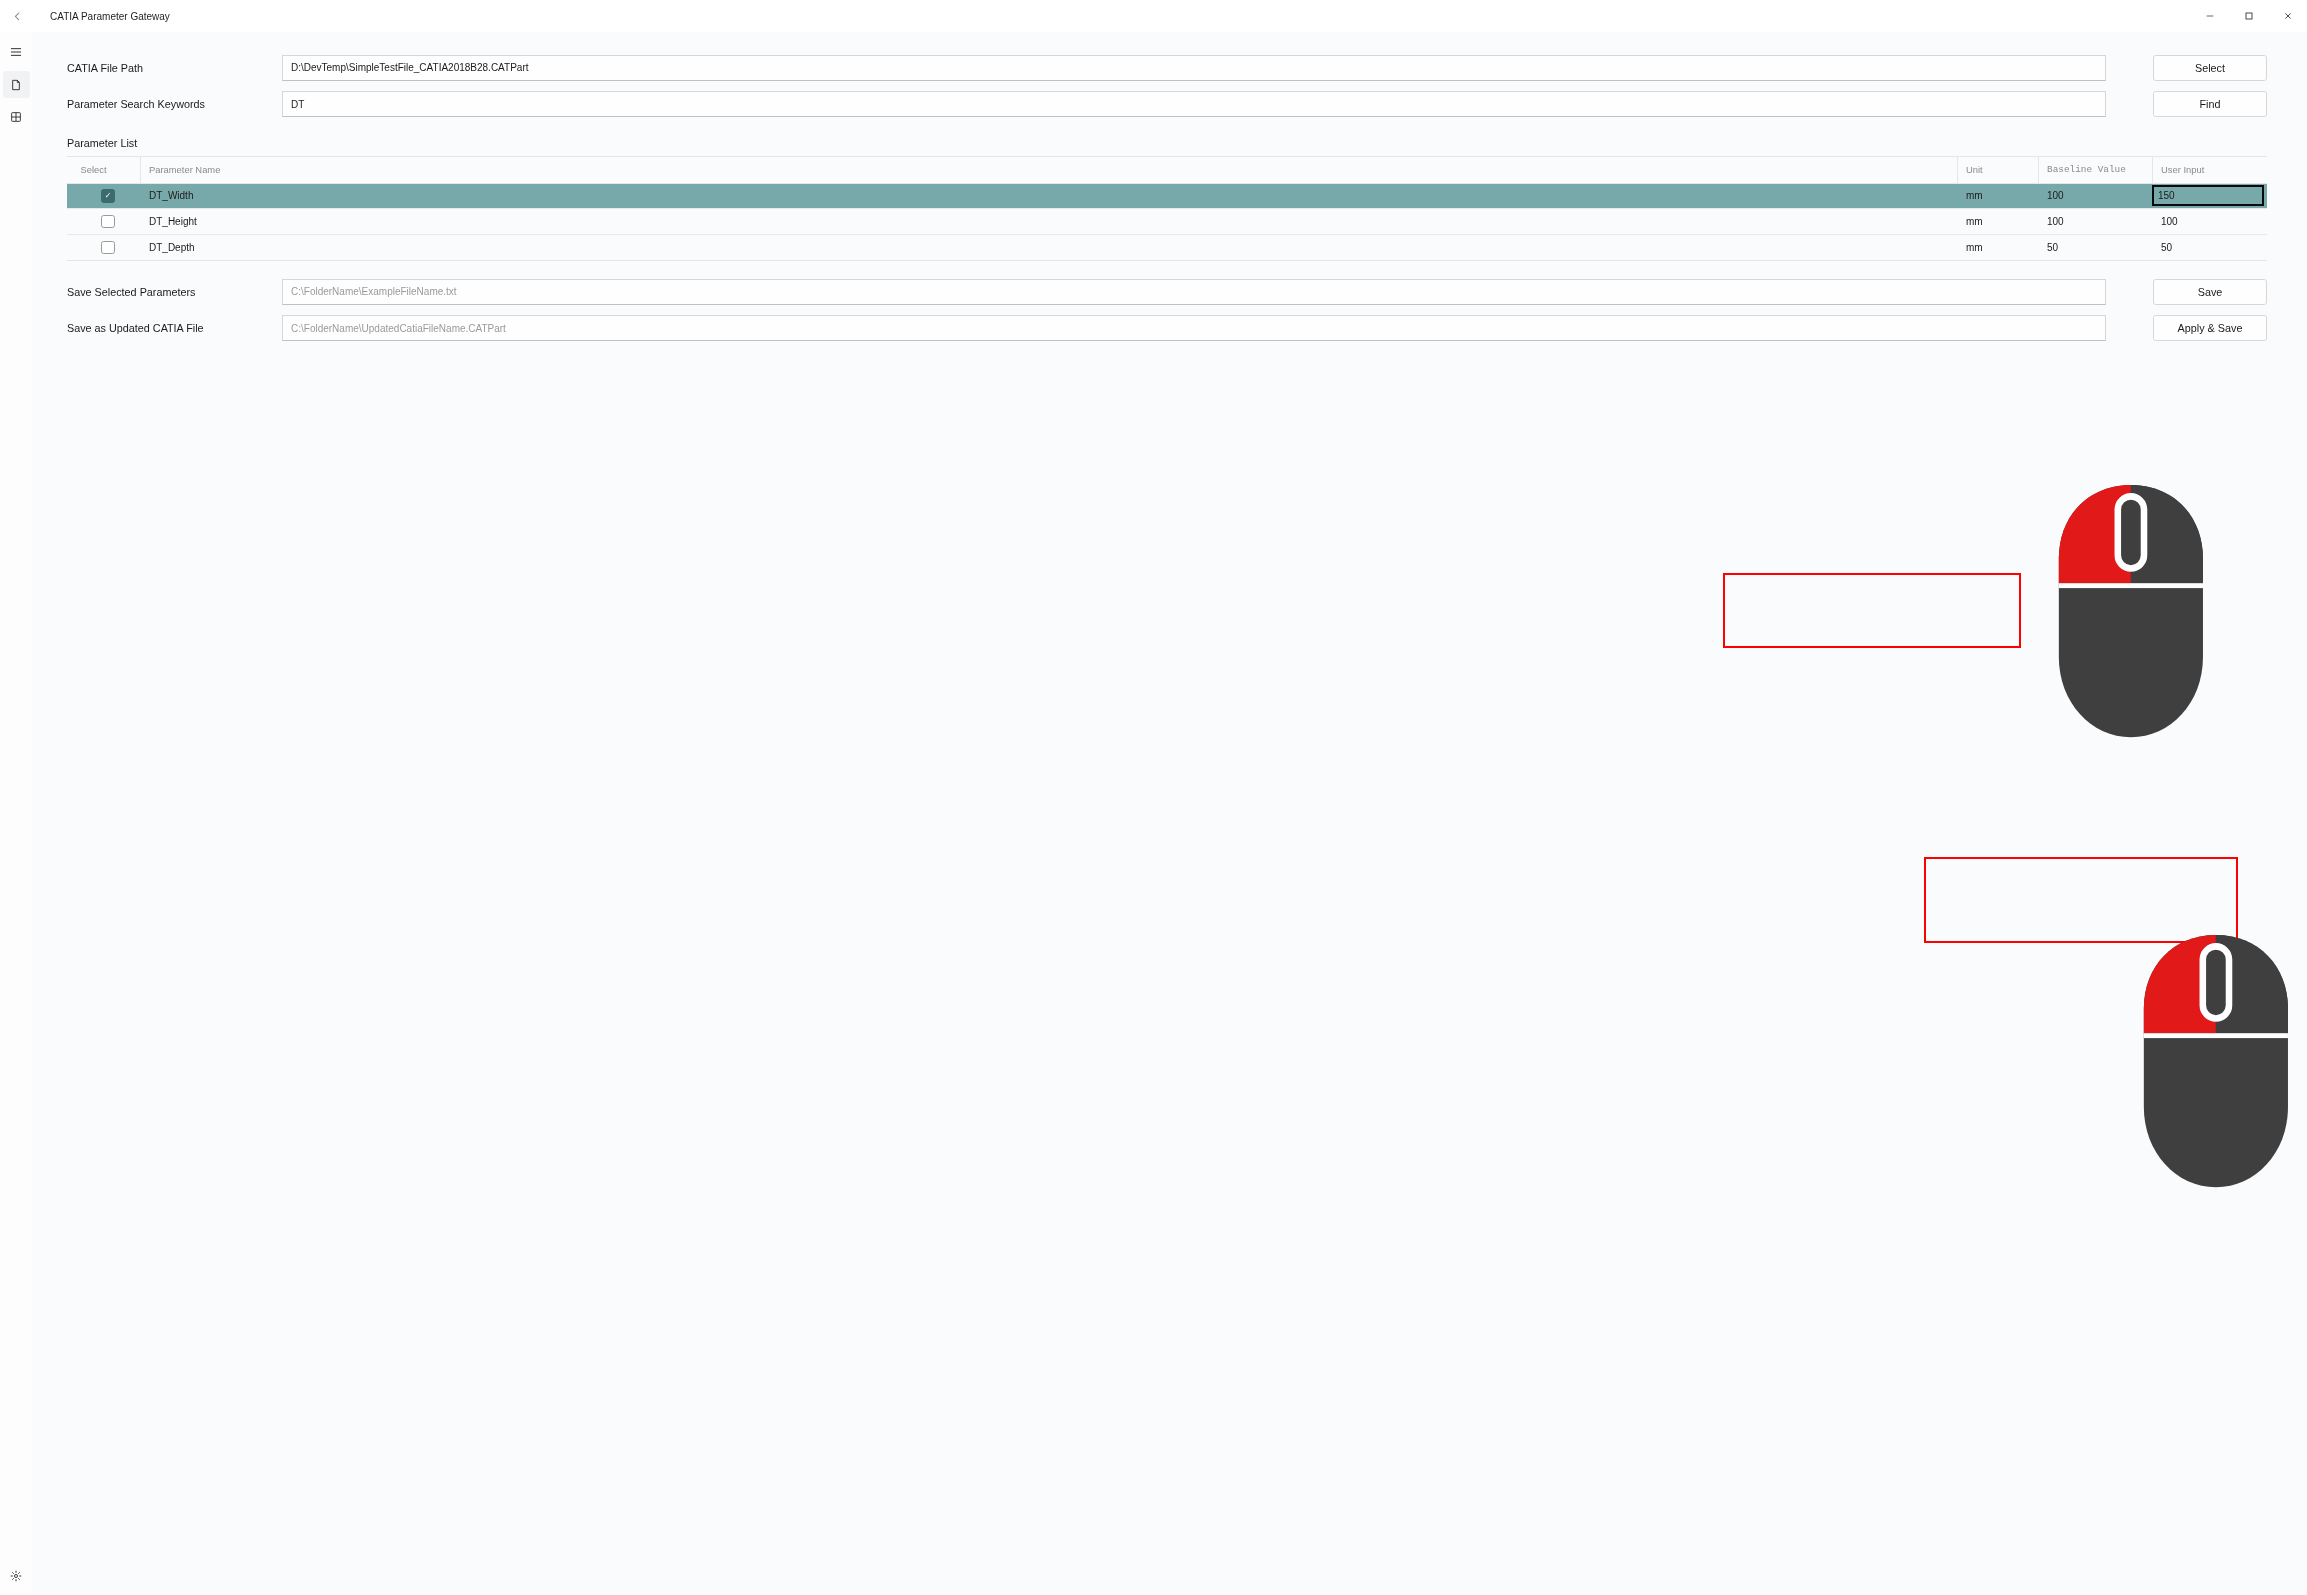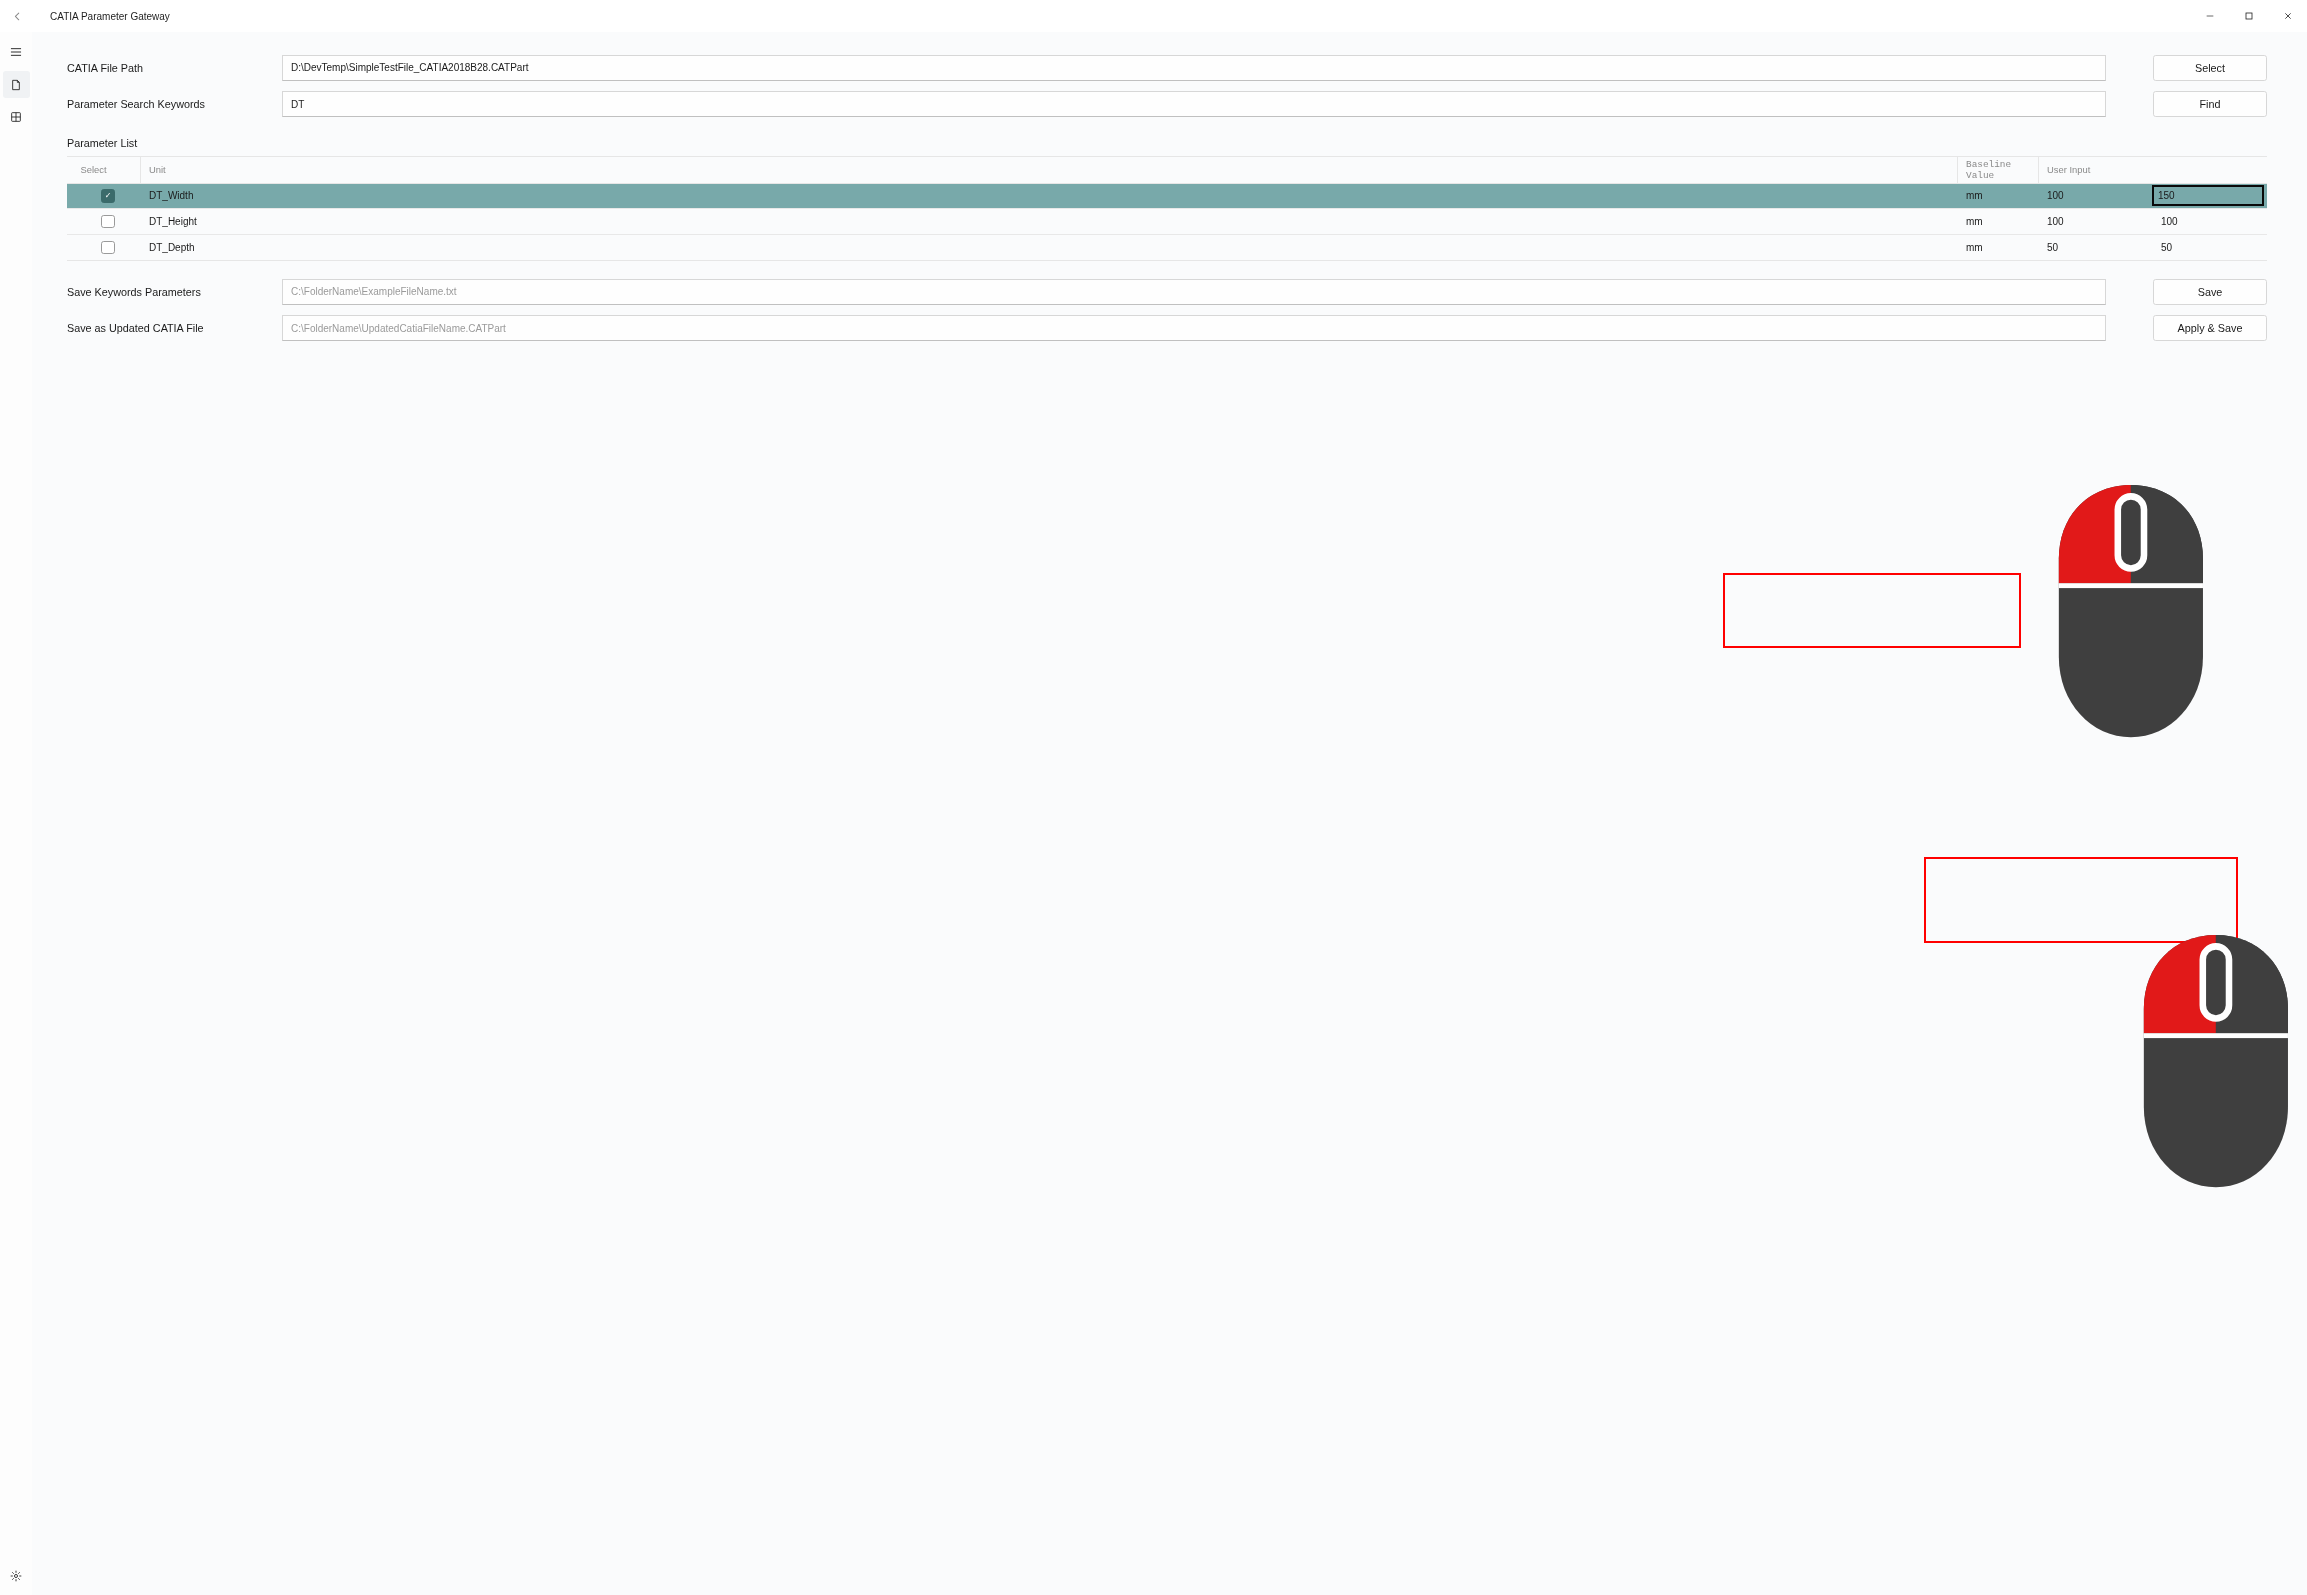--- a/index.html
+++ b/index.html
@@ -245,20 +245,21 @@
         <div class="form-label">Parameter Search Keywords</div>
         <input class="text-input" value="DT" style="">
         <button class="btn">Find</button>
       </div>
 
       <div class="section-label">Parameter List</div>
 
       <div class="table">
         <div class="thead">
           <div class="th-select">Select</div>
+          <div class="th-name">Parameter Name</div>
           <div class="th-unit">Unit</div>
           <div class="th-base">Baseline Value</div>
           <div class="th-user">User Input</div>
         </div>
 
         <div class="trow selected">
           <div class="td td-select">
             <div class="chk checked">✓</div>
           </div>
           <div class="td">DT_Width</div>
@@ -286,21 +287,21 @@
           <div class="td">DT_Depth</div>
           <div class="td">mm</div>
           <div class="td">50</div>
           <div class="td">50</div>
         </div>
       </div>
 
       <div style="height:17.5px;"></div>
 
       <div class="form-row">
-        <div class="form-label">Save Keywords Parameters</div>
+        <div class="form-label">Save Selected Parameters</div>
         <input class="text-input" placeholder="C:\FolderName\ExampleFileName.txt" style="">
         <button class="btn">Save</button>
       </div>
 
       <div class="form-row">
         <div class="form-label">Save as Updated CATIA File</div>
         <input class="text-input" placeholder="C:\FolderName\UpdatedCatiaFileName.CATPart" style="">
         <button class="btn">Apply &amp; Save</button>
       </div>
 

